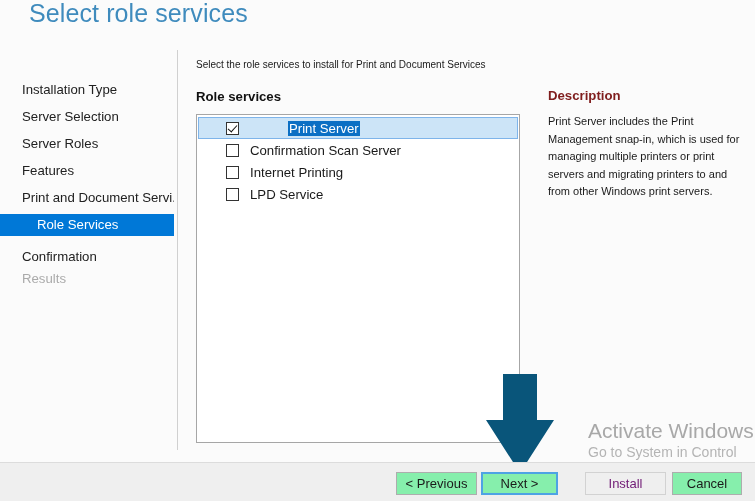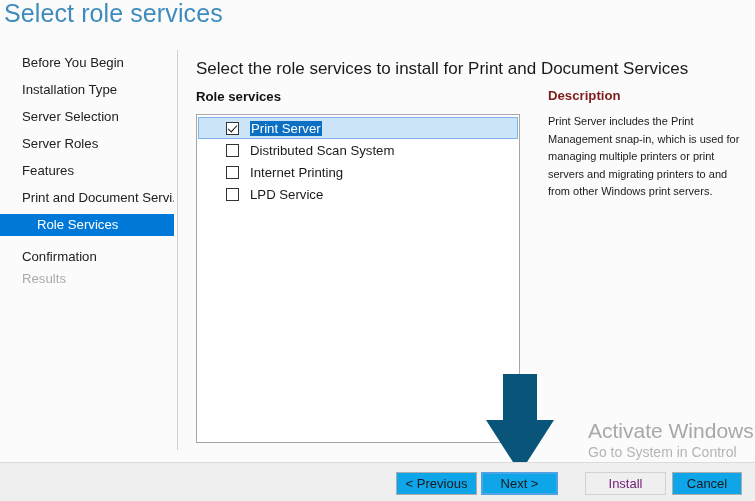--- a/index.html
+++ b/index.html
@@ -17,21 +17,21 @@
   }
 
   
   #header {
     position: absolute;
     left: 0; top: 0;
     width: 755px; height: 48px;
   }
   #page-title {
     position: absolute;
-    left: 4px; top: -1px;
+    left: 29px; top: -1px;
     font-size: 25px;
     font-weight: 400;
     color: #3f8bbd;
     letter-spacing: 0.1px;
     white-space: nowrap;
   }
   #dest-block {
     position: absolute;
     right: 9px; top: 4px;
     text-align: right;
@@ -88,21 +88,21 @@
 
   
   #main {
     position: absolute;
     left: 196px; top: 52px;
     width: 559px;
   }
   #instruction {
     position: absolute;
     left: 0; top: 7px;
-    font-size: 17px;
+    font-size: 10px;
     color: #1a1a1a;
     white-space: nowrap;
   }
   #roleservices-label {
     position: absolute;
     left: 0; top: 37px;
     font-size: 13.2px;
     font-weight: bold;
     color: #111111;
   }
@@ -124,20 +124,21 @@
     margin: 0 1px;
     display: flex;
     align-items: center;
     box-sizing: border-box;
   }
   .list-row:first-child { margin-top: 2px; }
   .list-row.selected {
     background: #cce4f7;
     border: 1px solid #7eb4ea;
     margin: 2px 1px 0 1px;
+    gap: 38px;
   }
   .chk {
     width: 13px; height: 13px;
     border: 1px solid #333333;
     background: #ffffff;
     box-sizing: border-box;
     margin-left: 28px;
     flex: 0 0 auto;
     position: relative;
   }
@@ -209,21 +210,21 @@
     position: absolute;
     left: 0; top: 462px;
     width: 755px; height: 39px;
     background: #efefef;
     border-top: 1px solid #dcdcdc;
   }
   .btn {
     position: absolute;
     top: 9px;
     height: 23px;
-    background: #0ea5e9;
+    background: #86efac;
     border: 1px solid #adadad;
     box-sizing: border-box;
     font-family: "Liberation Sans", sans-serif;
     font-size: 13px;
     color: #1a1a1a;
     text-align: center;
     line-height: 21px;
     cursor: default;
     padding: 0;
   }
@@ -250,21 +251,20 @@
   }
 </style>
 </head>
 <body>
 
 <div id="header">
   <div id="page-title">Select role services</div>
 </div>
 
 <div id="sidebar">
-    <div class="nav-item" style="top: 0px;">Before You Begin</div>
     <div class="nav-item" style="top: 27px;">Installation Type</div>
     <div class="nav-item" style="top: 54px;">Server Selection</div>
     <div class="nav-item" style="top: 81px;">Server Roles</div>
     <div class="nav-item" style="top: 108px;">Features</div>
     <div class="nav-item" style="top: 135px;">Print and Document Servi...</div>
     <div class="nav-item selected sub" style="top: 162px;">Role Services</div>
     <div class="nav-item" style="top: 194px;">Confirmation</div>
     <div class="nav-item disabled" style="top: 216px;">Results</div>
   </div>
 <div id="sidebar-divider"></div>
@@ -273,21 +273,21 @@
   <div id="instruction">Select the role services to install for Print and Document Services</div>
   <div id="roleservices-label">Role services</div>
 
   <div id="listbox">
       <div class="list-row selected">
         <span class="chk checked"></span>
         <span class="row-label highlight">Print Server</span>
       </div>
       <div class="list-row">
         <span class="chk"></span>
-        <span class="row-label">Distributed Scan System</span>
+        <span class="row-label">Confirmation Scan Server</span>
       </div>
       <div class="list-row">
         <span class="chk"></span>
         <span class="row-label">Internet Printing</span>
       </div>
       <div class="list-row">
         <span class="chk"></span>
         <span class="row-label">LPD Service</span>
       </div>
     </div>

